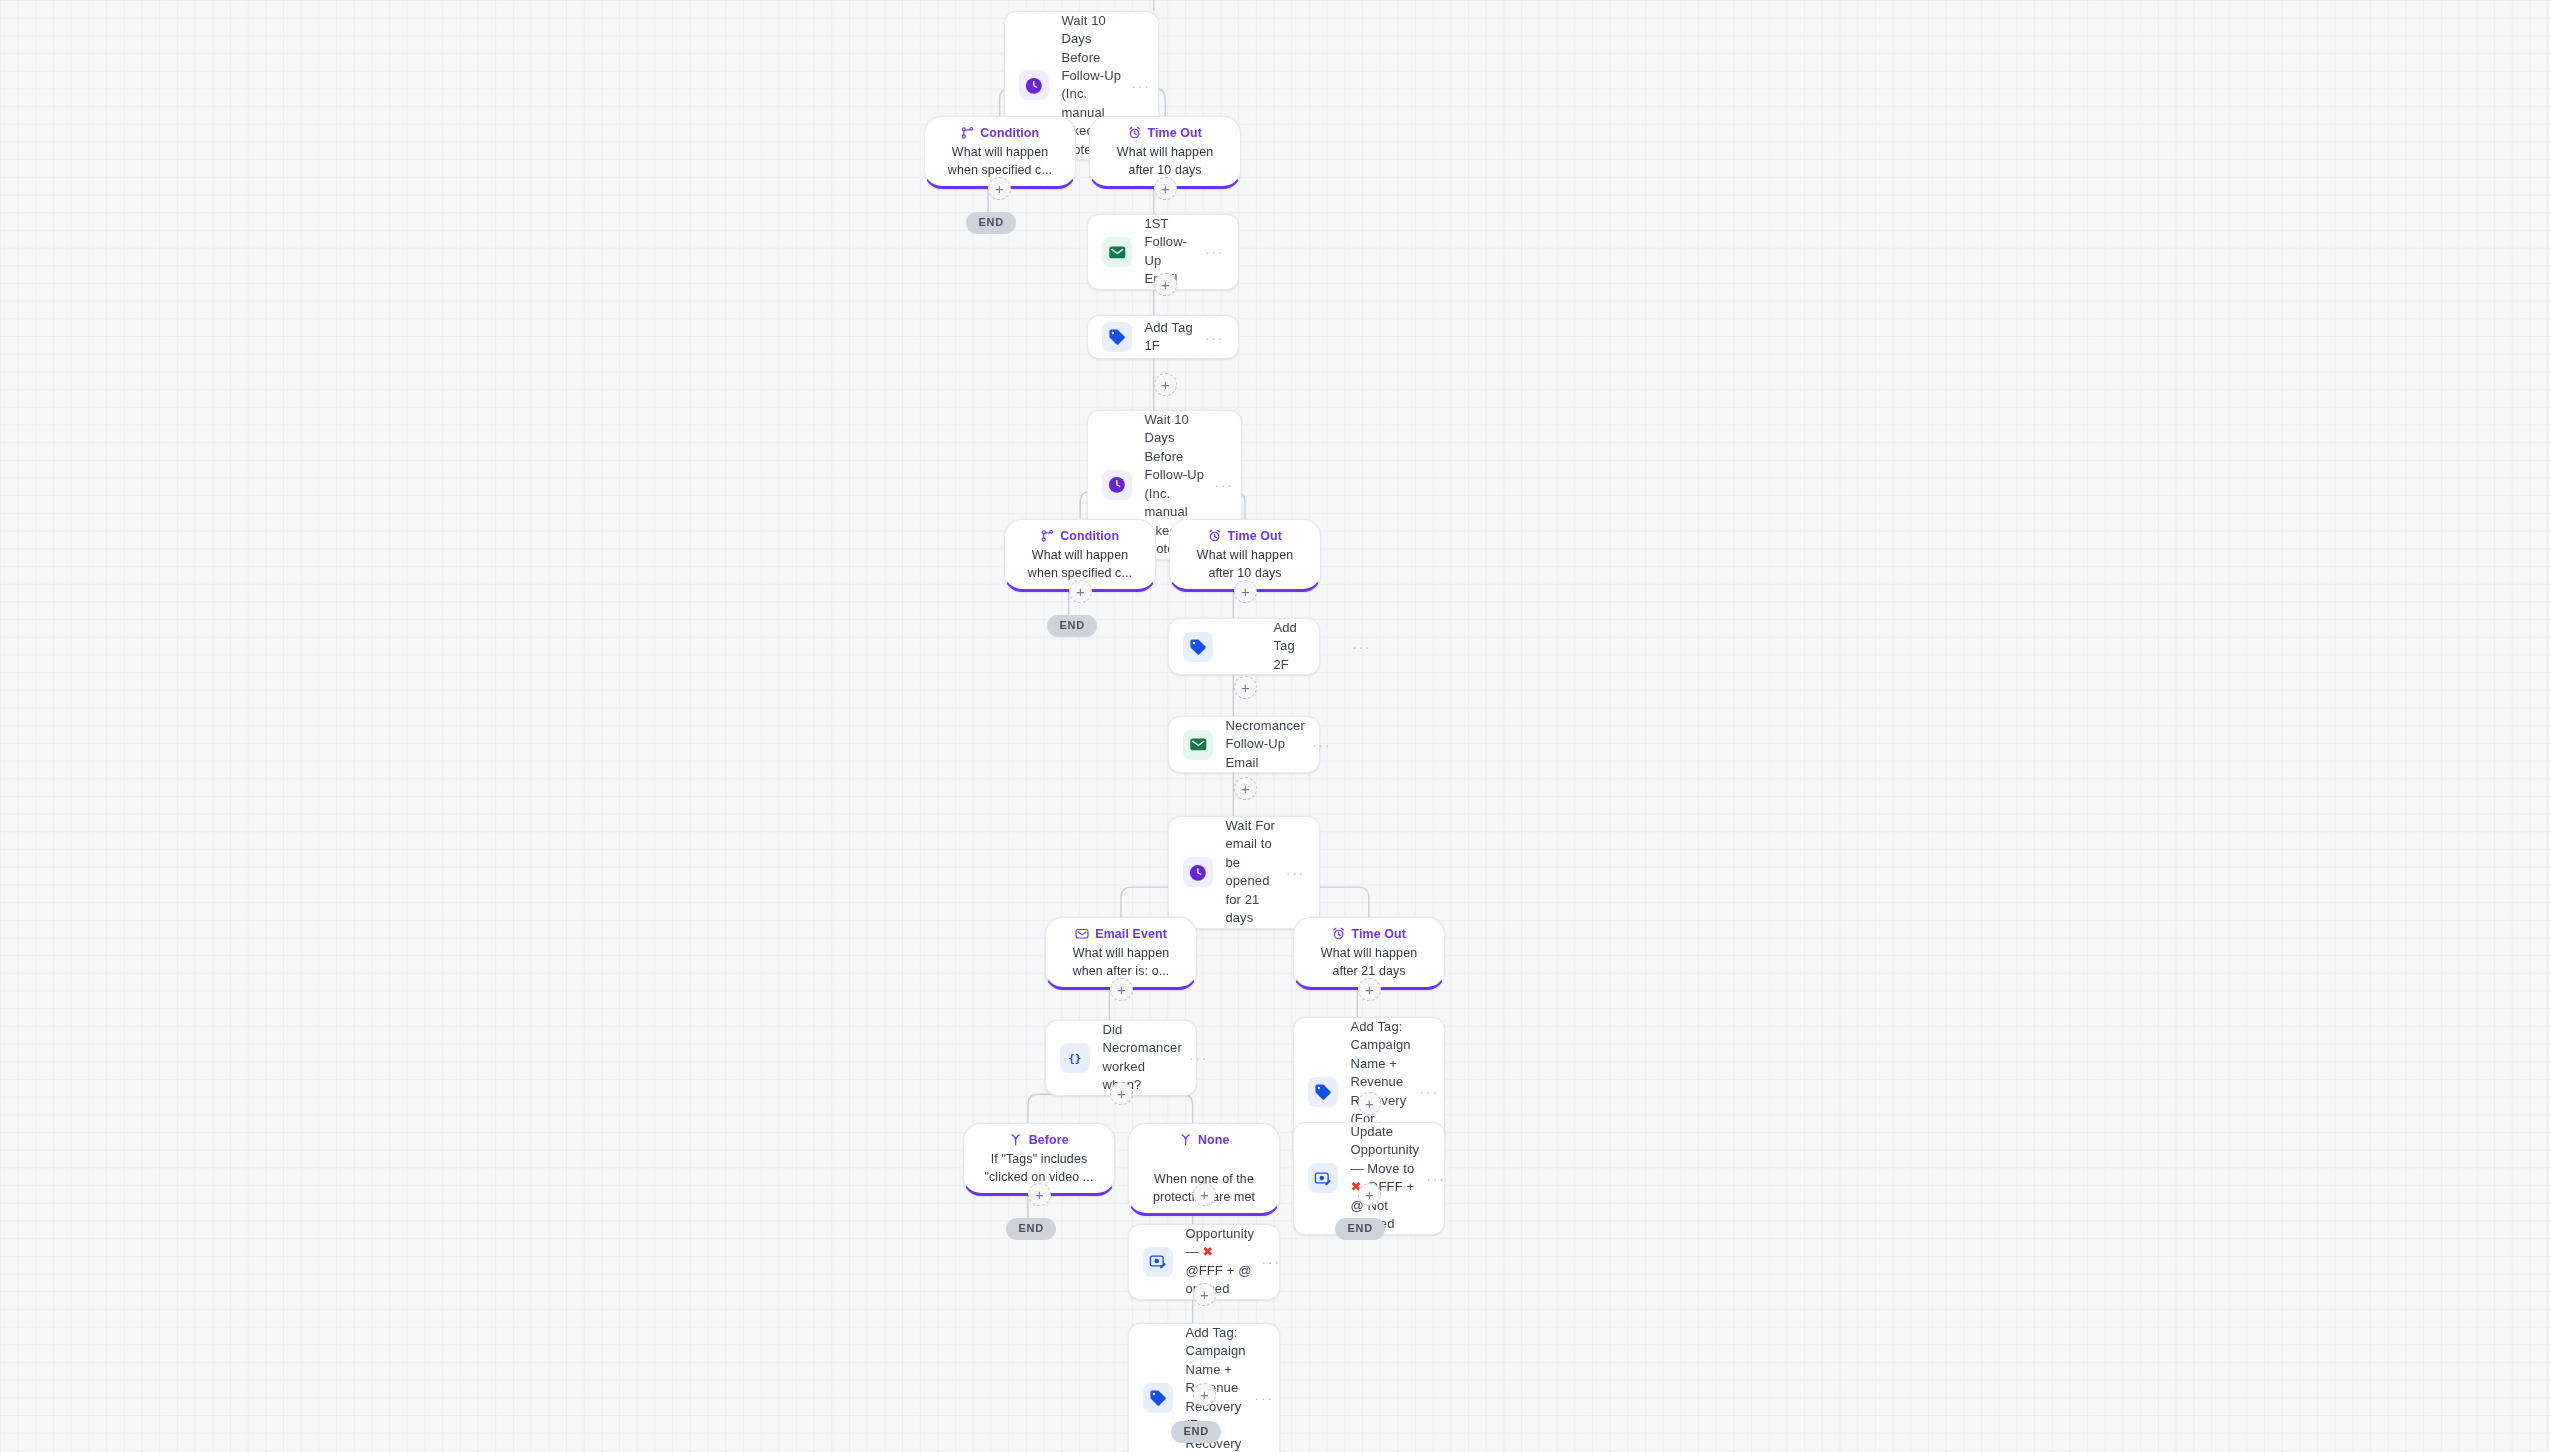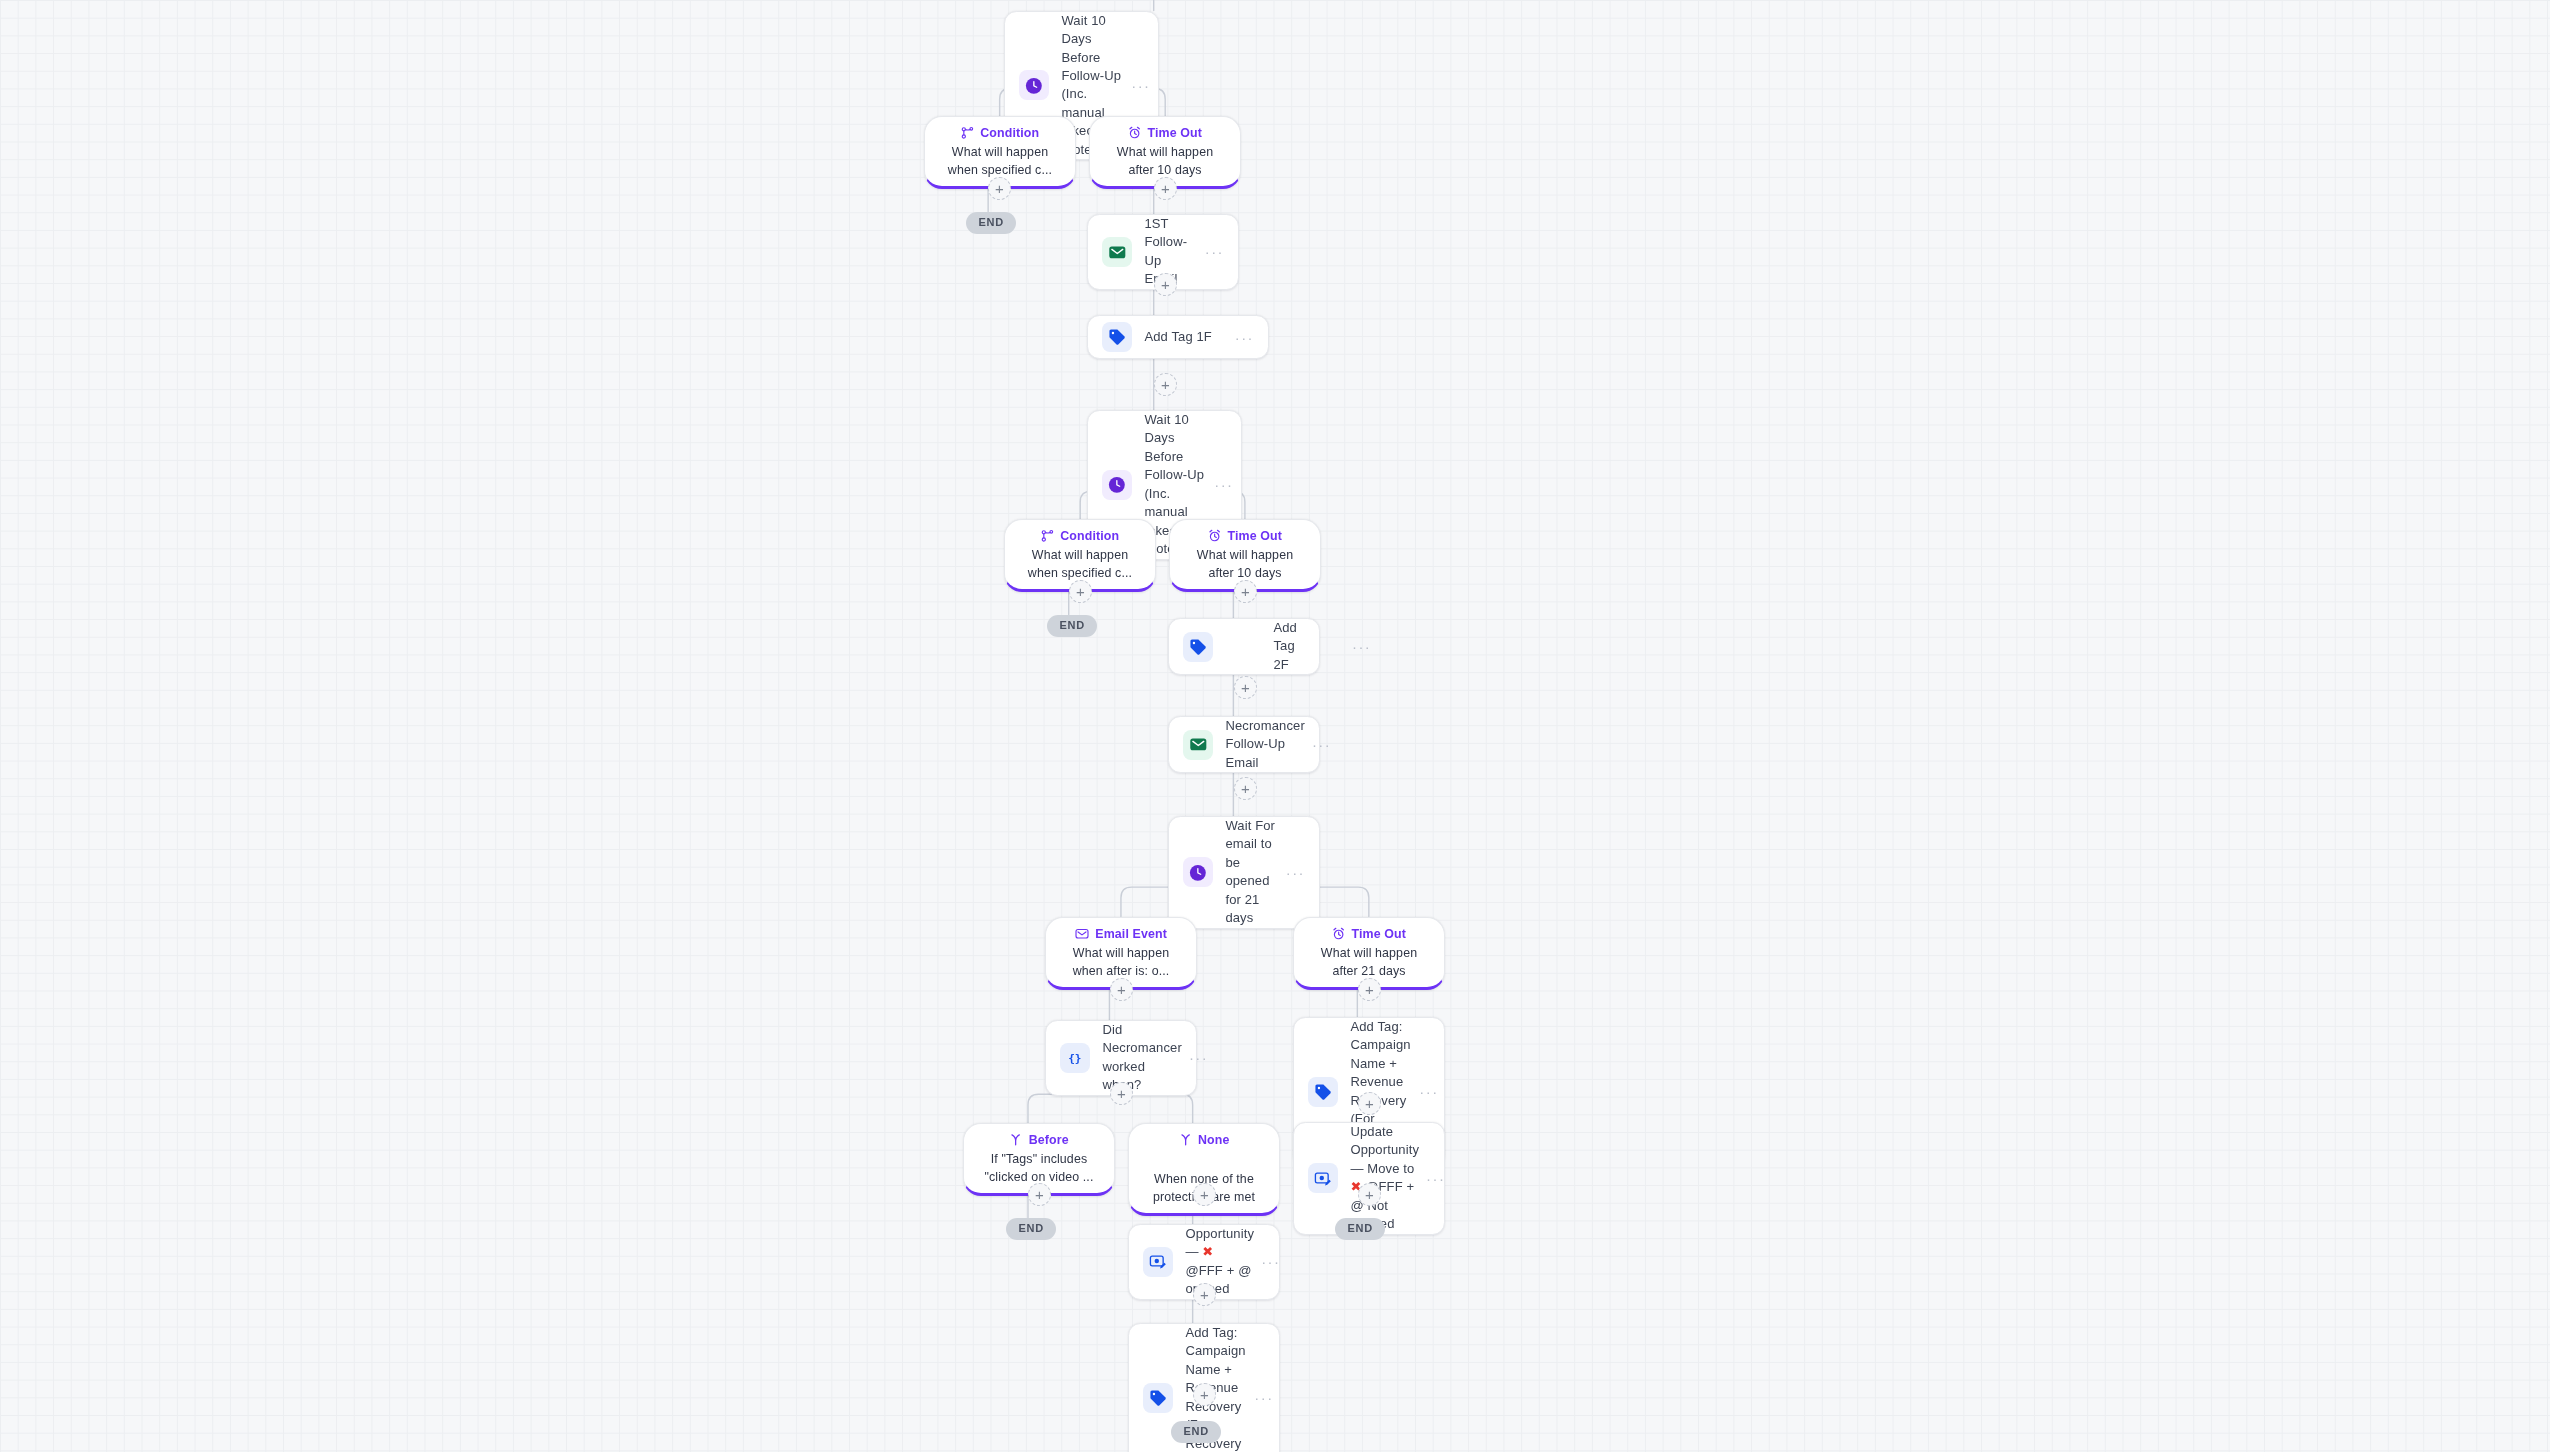--- a/index.html
+++ b/index.html
@@ -214,21 +214,21 @@
     <div class="node" style="left: 1087px; top: 214px; width: 152px; min-height: 44px;">
       <span class="node-icon ic-mail">
         <svg width="18.6" height="18.6" viewBox="0 0 22 22">
           <rect x="1.5" y="4" width="19" height="14" rx="3" fill="#0f7a4e"></rect>
           <path d="M4.6 7.6 L11 12.4 L17.4 7.6" stroke="#ffffff" stroke-width="1.7" fill="none" stroke-linecap="round" stroke-linejoin="round"></path>
         </svg>
       </span>
       <span class="node-label">1ST Follow-Up Email</span>
       <span class="node-menu">···</span>
     </div>
-    <div class="node" style="left: 1087px; top: 315px; width: 182px; min-height: 44px;">
+    <div class="node" style="left: 1087px; top: 315px; width: 152px; min-height: 44px;">
       <span class="node-icon ic-tag">
         <svg width="17.7" height="17.7" viewBox="0 0 20 20">
           <path d="M10.6 1.6 L18.4 9.4 A1.8 1.8 0 0 1 18.4 11.9 L11.9 18.4 A1.8 1.8 0 0 1 9.4 18.4 L1.6 10.6 L1.6 3.4 A1.8 1.8 0 0 1 3.4 1.6 Z" fill="#1450e8"></path>
           <circle cx="5.6" cy="5.6" r="1.35" fill="#ffffff"></circle>
         </svg>
       </span>
       <span class="node-label">Add Tag 1F</span>
       <span class="node-menu">···</span>
     </div>
     <div class="node" style="left: 1087px; top: 410px; width: 155px; min-height: 62px;">

